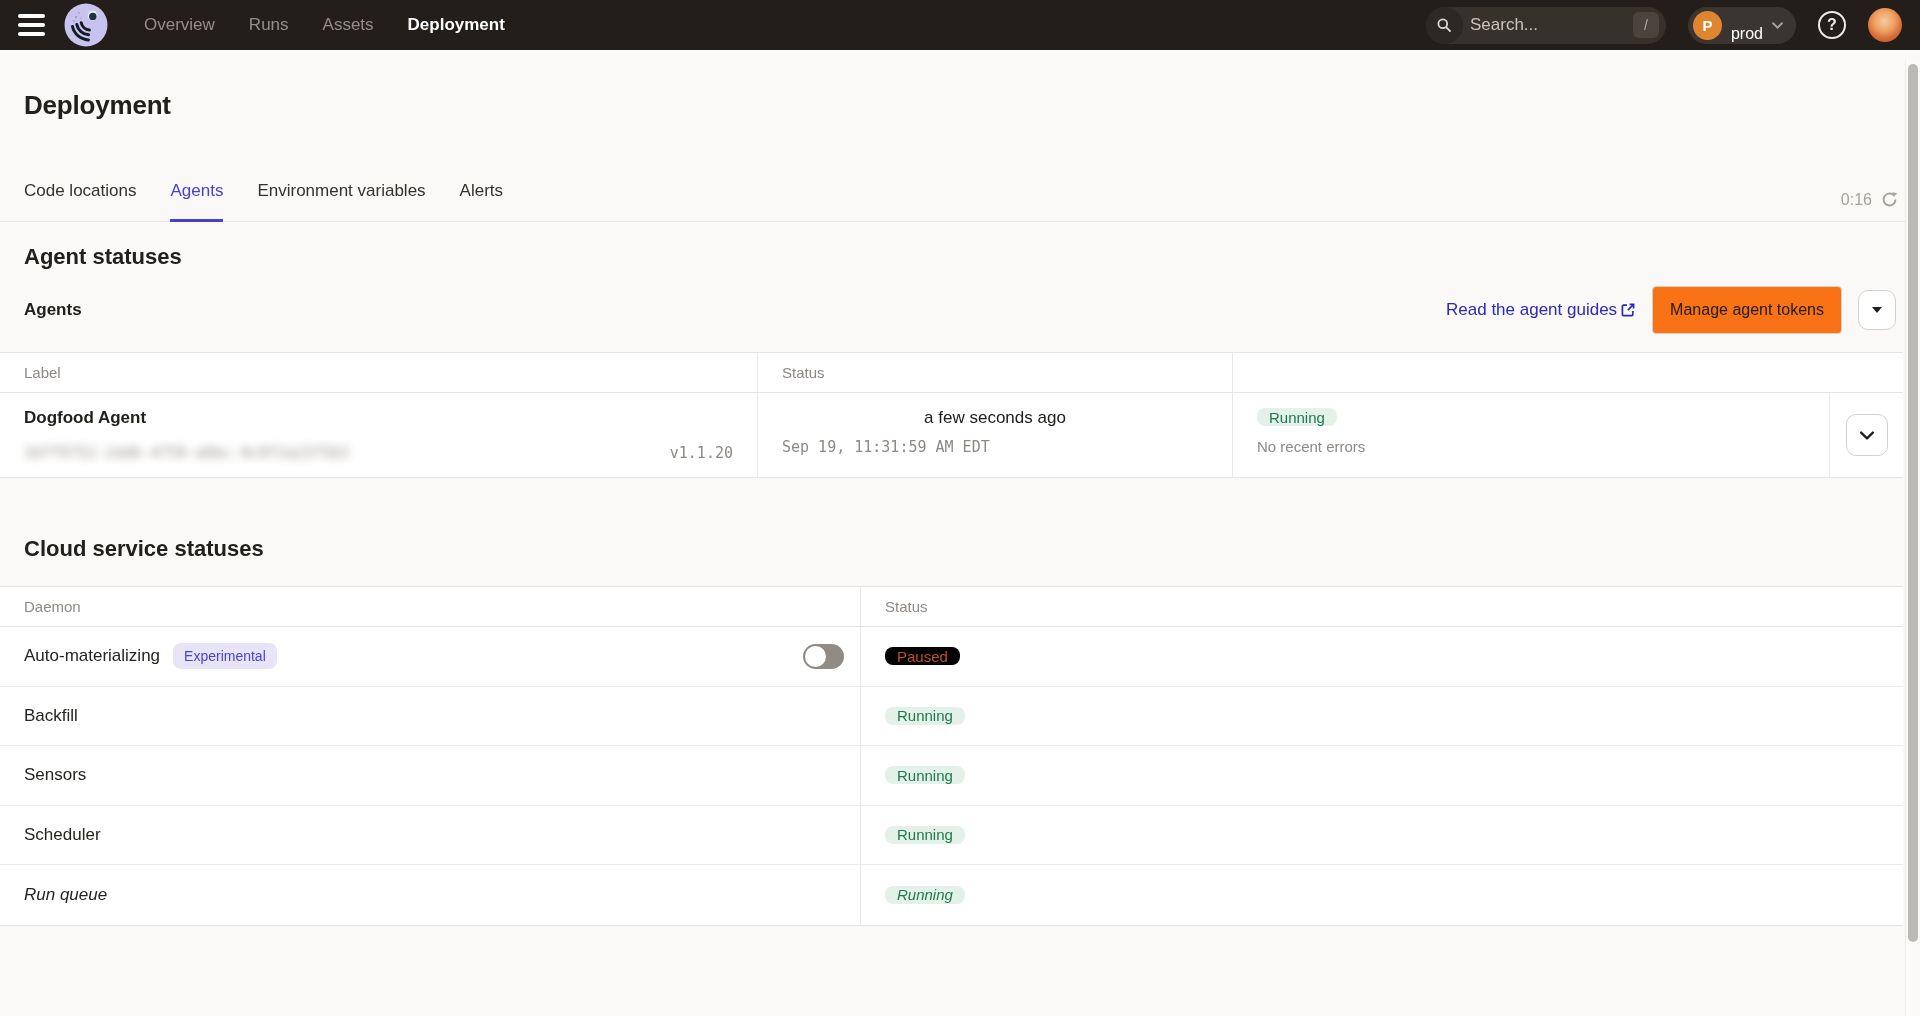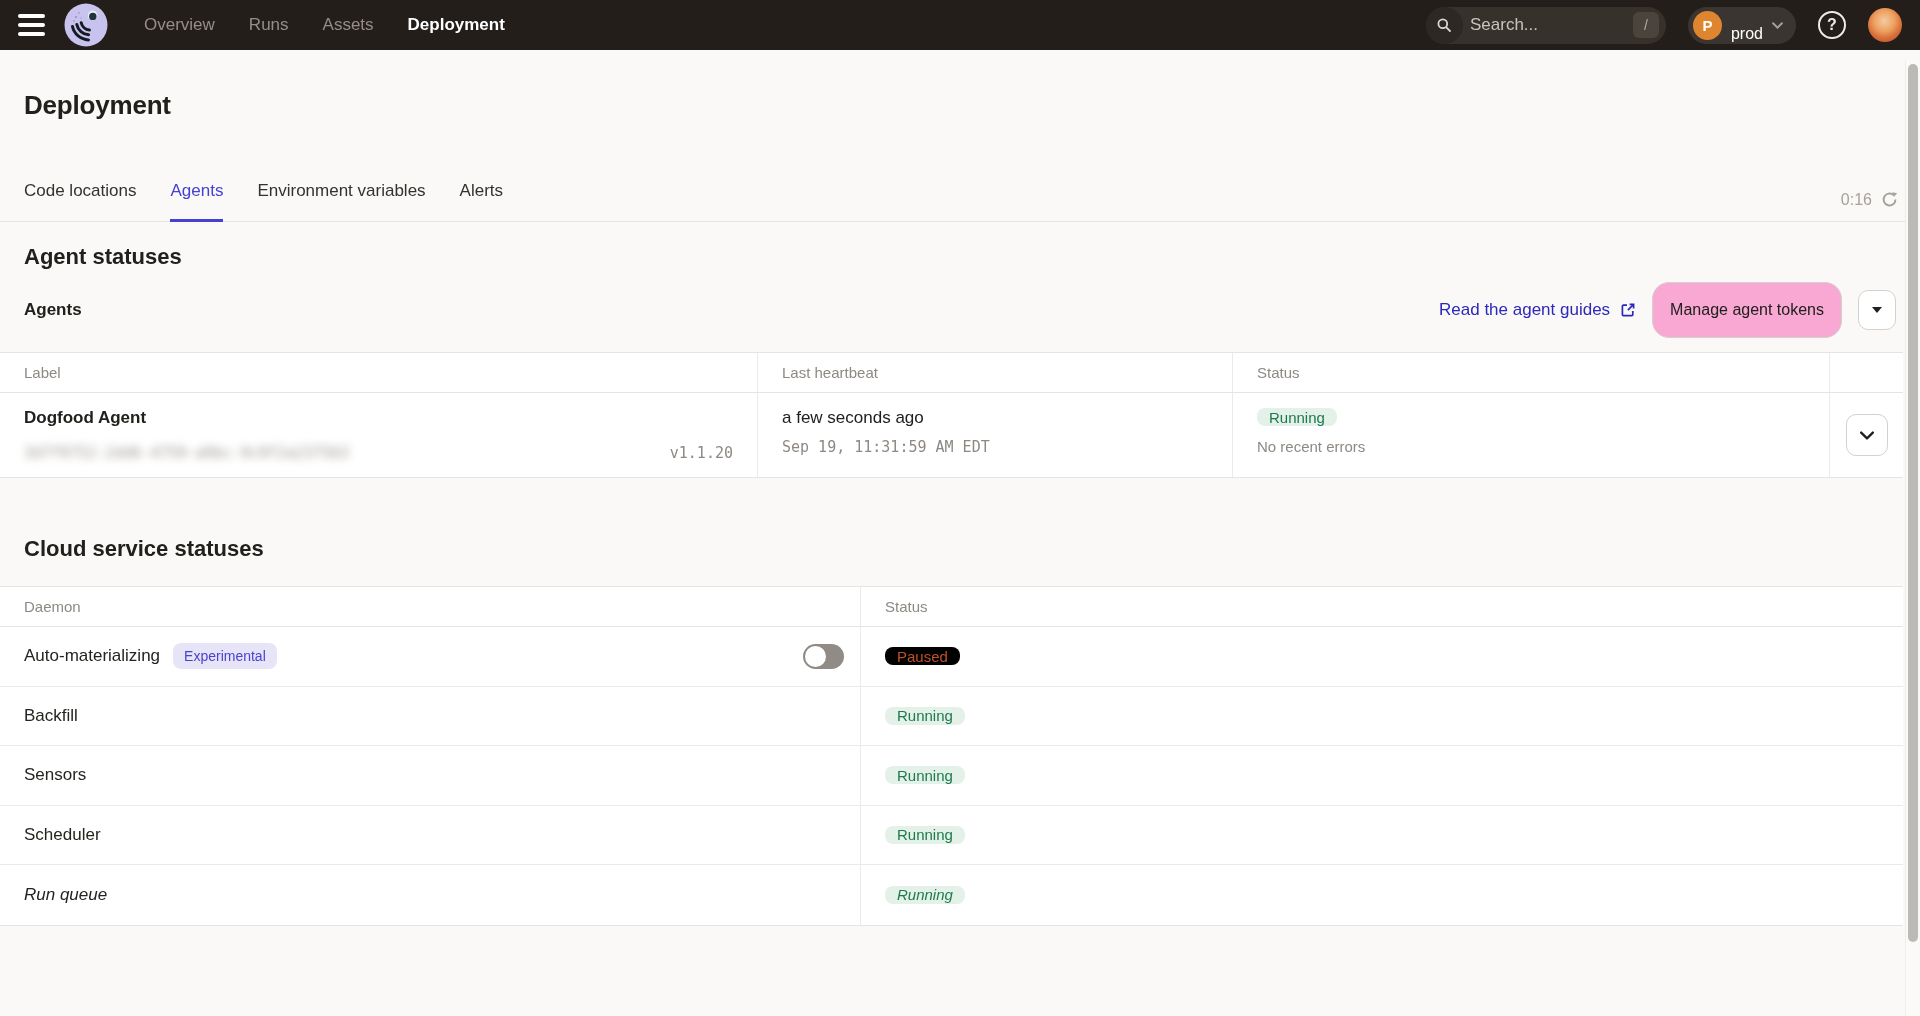--- a/index.html
+++ b/index.html
@@ -45,42 +45,42 @@
   .tab.active{ color:#4541d2; border-bottom-color:#4541d2; }
   .refresh-area{ position:absolute; right:22px; bottom:12px; display:flex; gap:9px; color:#a6a19b; font-size:16px; }
   .refresh-icon{ display:flex; cursor:pointer; }
 
   
   .section-heading{ font-size:22px; font-weight:700; color:#21201d; }
   .agent-heading{ margin:22px 24px 0; }
   .toolbar{ display:flex; align-items:center; margin:20px 24px 0; height:40px; }
   .subheading{ font-size:17px; font-weight:700; color:#21201d; }
   .toolbar-right{ margin-left:auto; display:flex; align-items:center; gap:16px; }
-  .guides-link{ color:#2b28bb; font-size:17px; text-decoration:none; display:flex; align-items:center; gap:10px; cursor:pointer; }
-  .btn{ height:56px; padding:0 17px; background:#f9a8d4; border:1px solid #d5d2cd; border-radius:17px; font-size:16px; color:#21201d; font-family:"Liberation Sans", sans-serif; cursor:pointer; }
+  .guides-link{ color:#2b28bb; font-size:17px; text-decoration:none; display:flex; align-items:center; gap:3px; cursor:pointer; }
+  .btn{ height:48px; padding:0 17px; background:#f97316; border:1px solid #d5d2cd; border-radius:4px; font-size:16px; color:#21201d; font-family:"Liberation Sans", sans-serif; cursor:pointer; }
   .caret-btn{ width:38px; height:40px; background:#fff; border:1px solid #d5d2cd; border-radius:10px; display:flex; align-items:center; justify-content:center; cursor:pointer; }
   .caret{ width:0; height:0; border-left:5px solid transparent; border-right:5px solid transparent; border-top:6px solid #21201d; }
 
   
   .table{ background:#ffffff; border-top:1px solid #e6e4e0; border-bottom:1px solid #e6e4e0; width:1903px; }
   .agents-table{ margin-top:22px; }
   .grid-agents{ display:grid; grid-template-columns:758px 475px 597px 1fr; }
   .grid-cloud{ display:grid; grid-template-columns:861px 1fr; }
   .thead{ height:40px; border-bottom:1px solid #e6e4e0; }
   .th{ display:flex; align-items:center; padding:0 24px; font-size:15px; color:#8e8983; border-right:1px solid #eceae6; }
   .th:last-child{ border-right:none; }
   .cell{ padding:15px 24px; border-right:1px solid #eceae6; }
   .cell:last-child{ border-right:none; }
   .agent-row{ min-height:84px; }
   .label-cell{ display:flex; flex-direction:column; justify-content:space-between; }
   .agent-name{ font-size:17px; font-weight:700; color:#21201d; }
   .label-bottom{ display:flex; justify-content:space-between; align-items:flex-end; margin-top:10px; }
   .uuid{ font-size:15px; color:#9c968f; filter:blur(4.5px); user-select:none; }
   .version{ font-size:15px; color:#8e8983; }
-  .hb-rel{ font-size:17px; color:#21201d; }
+  .hb-rel{ font-size:17px; color:#21201d;text-align:center; }
   .hb-time{ font-size:15px; color:#8e8983; margin-top:10px; }
   .badge{ display:inline-flex; align-items:center; height:18px; padding:0 12px; border-radius:8px; font-size:15px; width:max-content; }
   .badge[data-status="Running"]{ background:#e4f1e9; color:#1d7a4c; }
   .badge[data-status="Paused"]{ background:#000000; color:#bf5226; }
   .errors-text{ font-size:15px; color:#8e8983; margin-top:11px; }
   .expand-cell{ display:flex; align-items:center; justify-content:center; padding:0; }
   .expand-btn{ width:42px; height:42px; border:1px solid #d5d2cd; border-radius:10px; background:#fff; display:flex; align-items:center; justify-content:center; cursor:pointer; }
 
   .cloud-heading{ margin:58px 24px 0; }
   .cloud-table{ margin-top:24px; }
@@ -193,21 +193,20 @@
     <button class="btn">Manage agent tokens</button>
     <button class="caret-btn">
       <span class="caret"></span>
     </button>
   </div>
 </div>
 
 <div class="table agents-table">
   <div class="thead grid-agents">
     <div class="th">Label</div>
-    <div class="th">Last heartbeat</div>
     <div class="th">Status</div>
     <div class="th"></div>
   </div>
   <div class="agent-row grid-agents">
     <div class="cell label-cell">
       <div class="agent-name">Dogfood Agent</div>
       <div class="label-bottom">
         <span class="uuid mono">3d7f9752-2dd6-4759-a9bc-9c9f2a237563</span>
         <span class="version mono">v1.1.20</span>
       </div>

